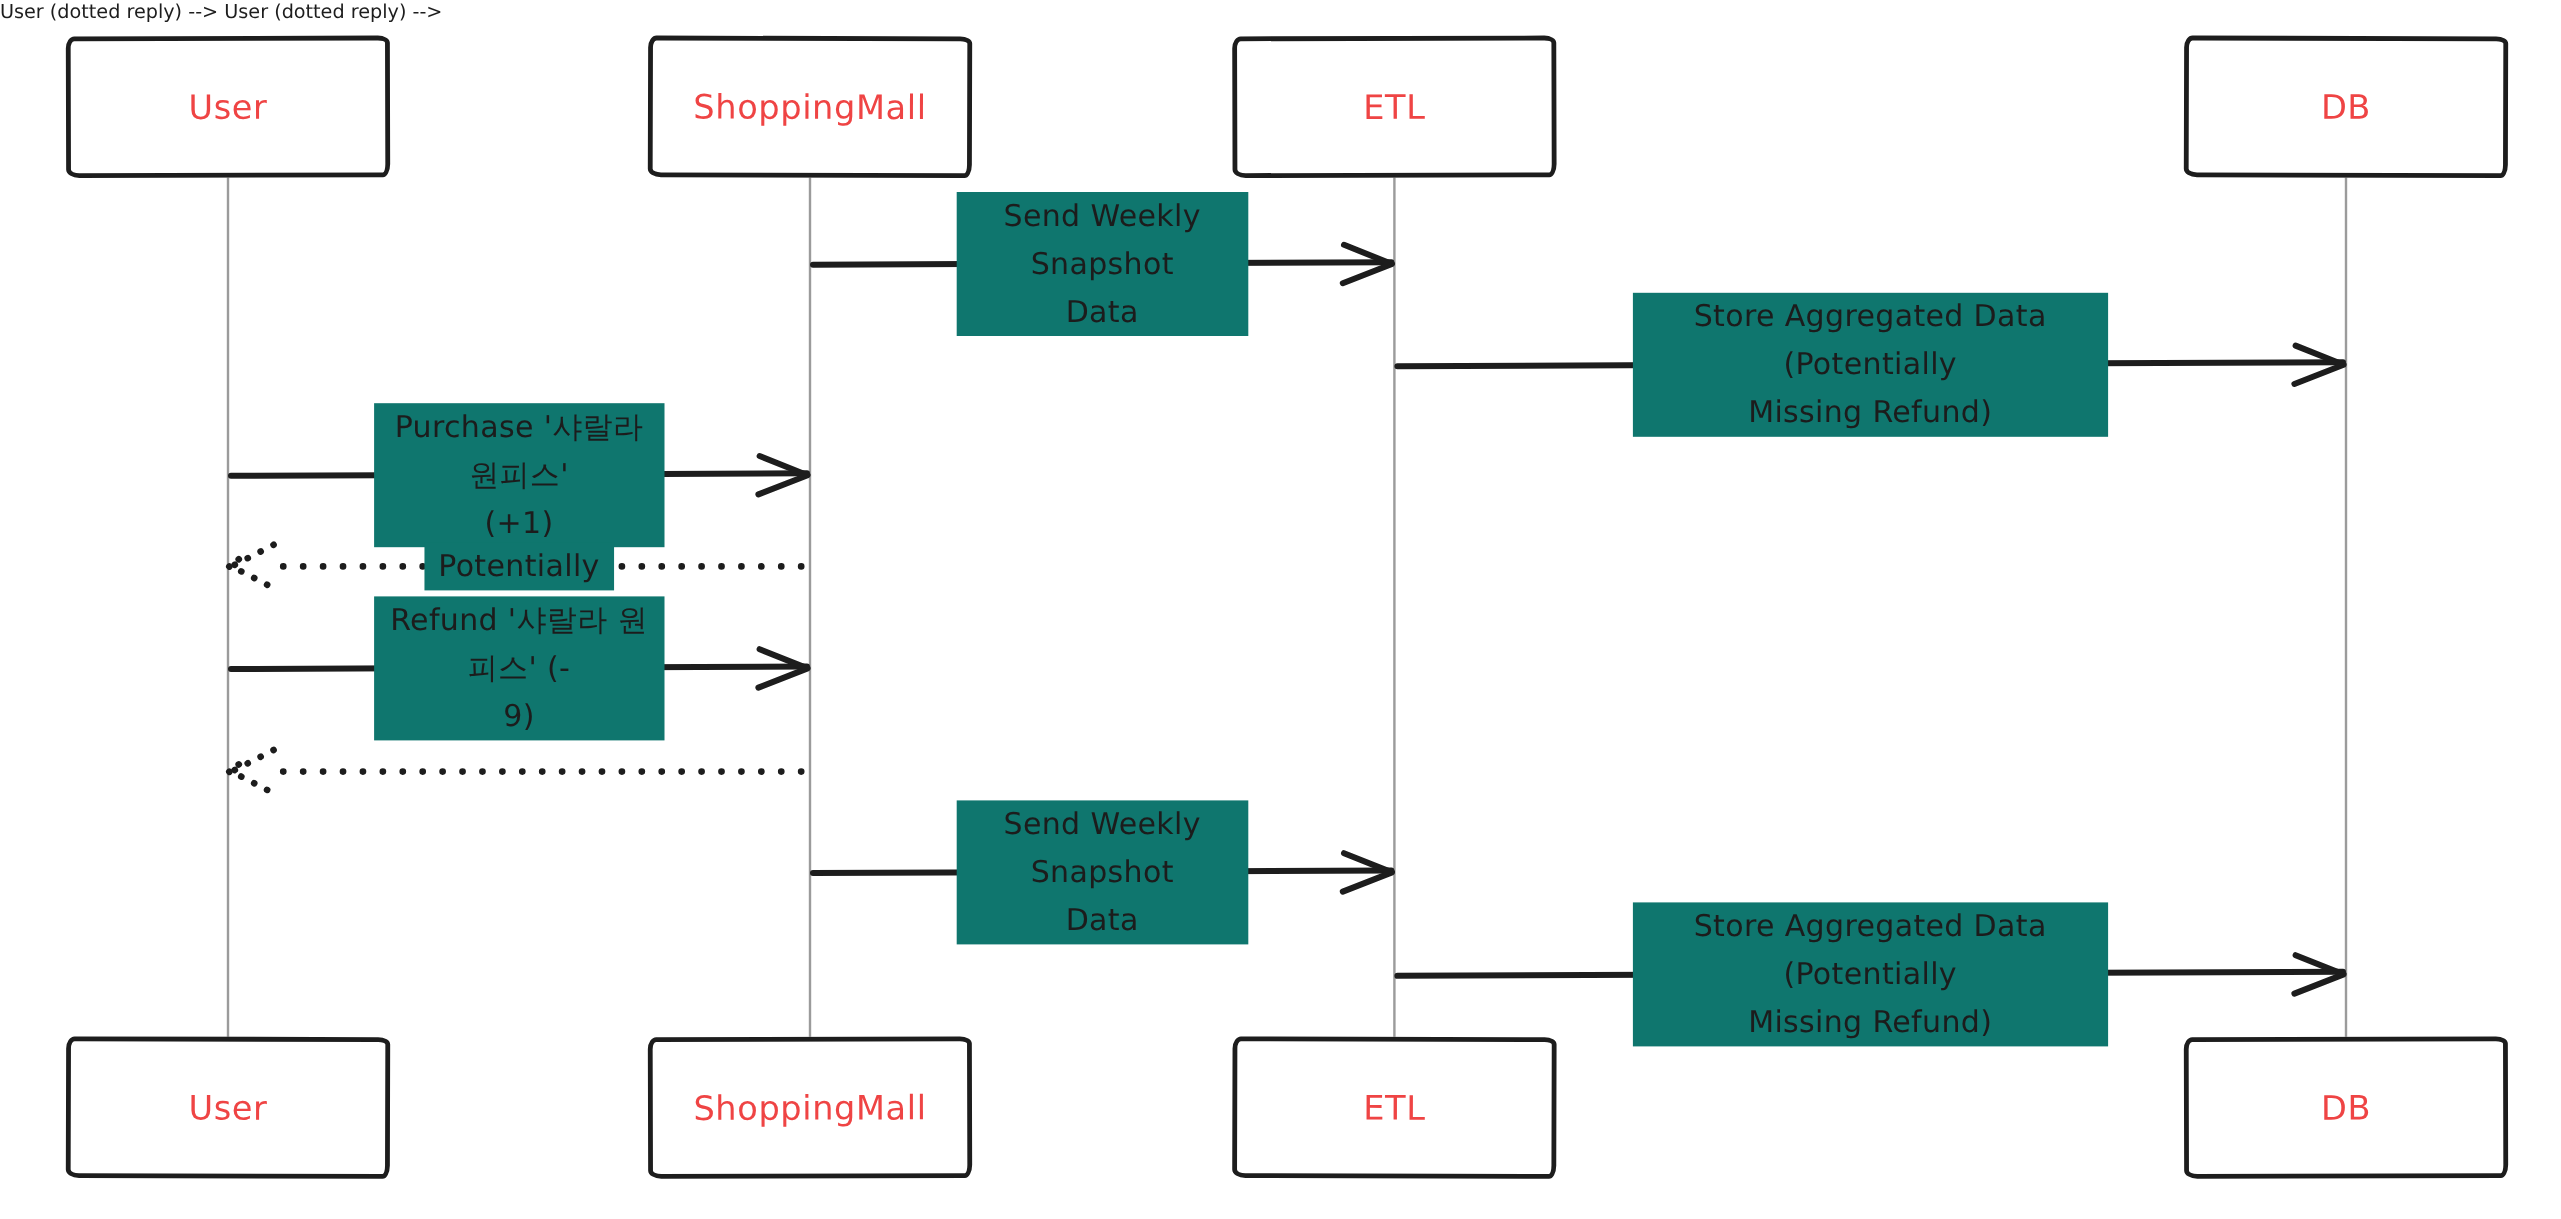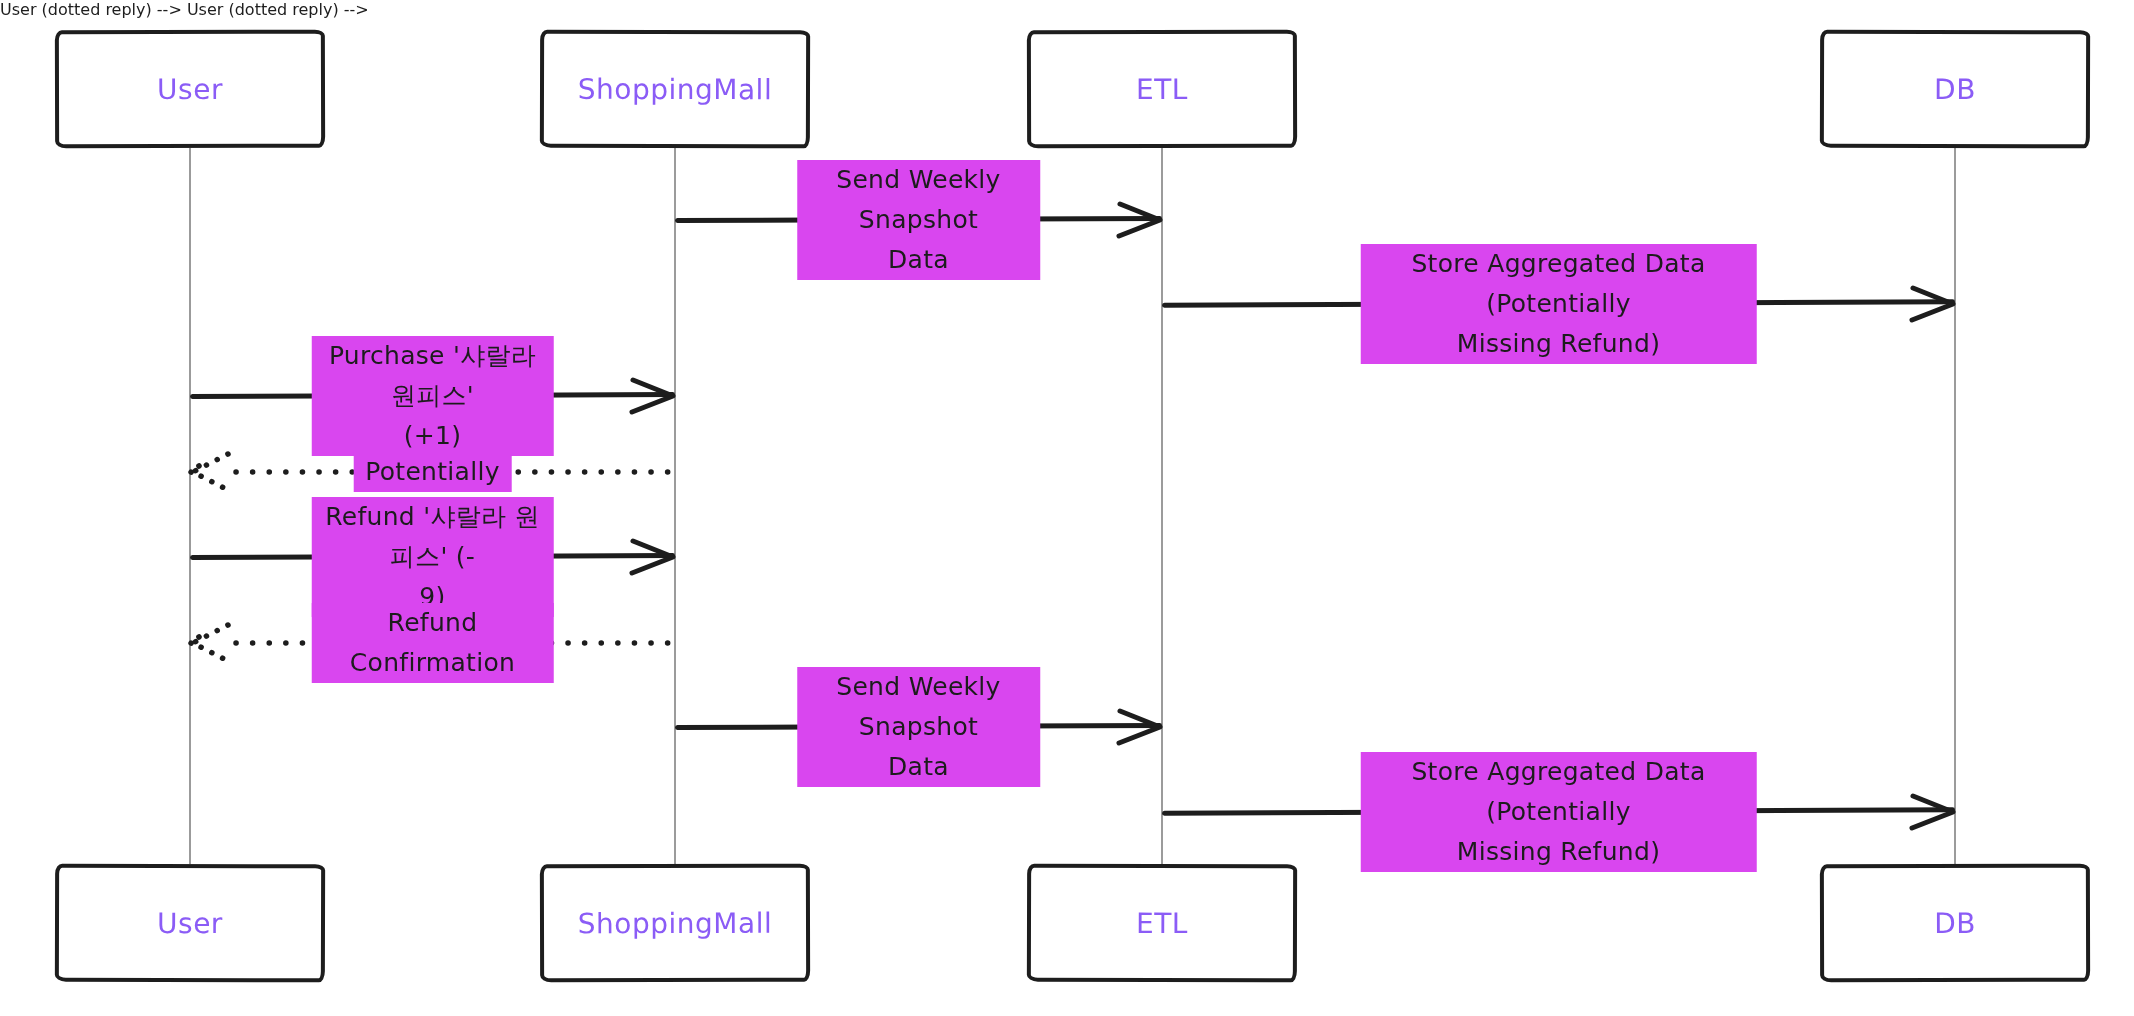--- a/index.html
+++ b/index.html
@@ -43,21 +43,21 @@
     align-items: center;
     justify-content: center;
     z-index: 3;
     border-radius: 7px 10px 6px 11px / 10px 6px 11px 7px;
   }
   .actor-box.tilt-a { transform: rotate(-0.15deg); }
   .actor-box.tilt-b { transform: rotate(0.15deg); }
   .actor-box .actor-name {
     font-size: 28px;
     letter-spacing: 0.5px;
-    color: #8b5cf6;
+    color: #ef4444;
   }
   .row-top    { top: 30px; }
   .row-bottom { top: 864px; }
 
   
   .msg {
     position: absolute;
     height: 80px;
     z-index: 2;
   }
@@ -94,21 +94,21 @@
   }
   .ah-left {
     left: -5px;
     top: 17px;
   }
   .msg-label {
     position: absolute;
     left: 50%;
     top: 40px;
     transform: translate(-50%, -50%);
-    background: #d946ef;
+    background: #0f766e;
     padding: 0 12px;
     text-align: center;
     font-size: 25px;
     line-height: 40px;
     white-space: pre-line;
     color: #1c1c1c;
     letter-spacing: 0.3px;
     z-index: 3;
   }
 </style>
@@ -205,21 +205,20 @@
 
    User (dotted reply) --&gt;
   <div class="msg" style="left:190px; top:603px; width:485px;">
     <svg class="dot-track" height="10">
       <line x1="46" y1="5" x2="100%" y2="5" stroke="#1d1d1d" stroke-width="5.5" stroke-linecap="round" stroke-dasharray="0.1 16.5"></line>
     </svg>
     <svg class="ah ah-left" width="50" height="46" viewBox="0 0 50 46">
       <path d="M43 5 L8 23 L43 41" stroke-width="5.5" stroke-dasharray="0.1 12"></path>
       <path d="M14 17 L6 23 L14 29" stroke-width="5.5" stroke-dasharray="0.1 10"></path>
     </svg>
-    <div class="msg-label">Refund Confirmation</div>
   </div>
 
   
   <div class="msg" style="left:675px; top:687px; width:487px;">
     <div class="msg-line"></div>
     <svg class="ah ah-right" width="52" height="40" viewBox="0 0 52 40">
         <path d="M7 4 L47 20 L6 36" stroke-width="5"></path>
       </svg>
     <div class="msg-label">Send Weekly Snapshot
 Data</div>

